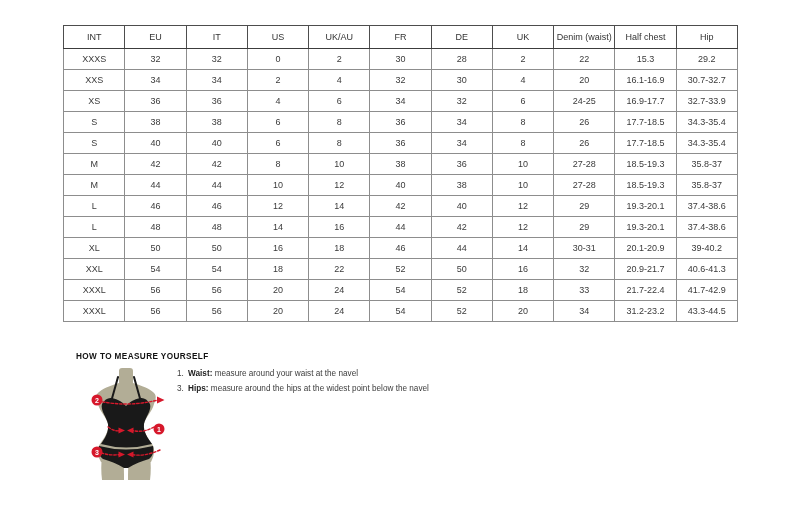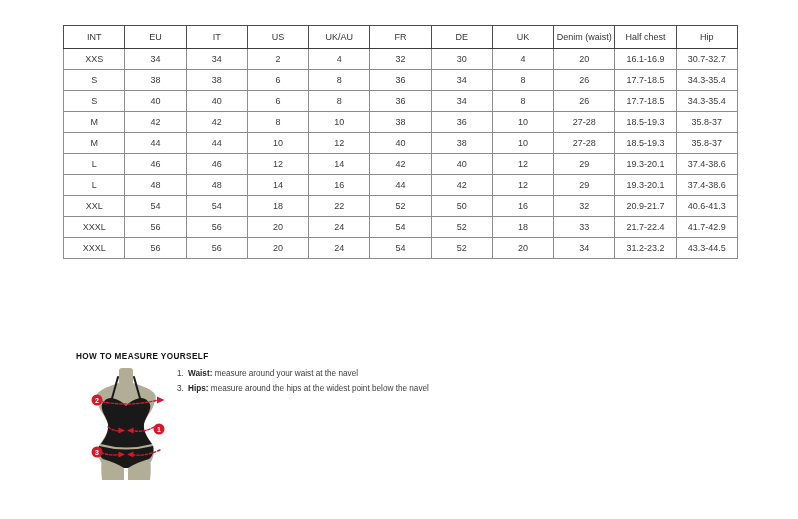--- a/index.html
+++ b/index.html
@@ -62,31 +62,57 @@
           <th>FR</th>
           <th>DE</th>
           <th>UK</th>
           <th>Denim (waist)</th>
           <th>Half chest</th>
           <th>Hip</th>
         </tr>
     </thead>
     <tbody>
         <tr>
+          <td>XXXS</td>
+          <td>32</td>
+          <td>32</td>
+          <td>0</td>
+          <td>2</td>
+          <td>30</td>
+          <td>28</td>
+          <td>2</td>
+          <td>22</td>
+          <td>15.3</td>
+          <td>29.2</td>
+        </tr>
+        <tr>
           <td>XXS</td>
           <td>34</td>
           <td>34</td>
           <td>2</td>
           <td>4</td>
           <td>32</td>
           <td>30</td>
           <td>4</td>
           <td>20</td>
           <td>16.1-16.9</td>
           <td>30.7-32.7</td>
+        </tr>
+        <tr>
+          <td>XS</td>
+          <td>36</td>
+          <td>36</td>
+          <td>4</td>
+          <td>6</td>
+          <td>34</td>
+          <td>32</td>
+          <td>6</td>
+          <td>24-25</td>
+          <td>16.9-17.7</td>
+          <td>32.7-33.9</td>
         </tr>
         <tr>
           <td>S</td>
           <td>38</td>
           <td>38</td>
           <td>6</td>
           <td>8</td>
           <td>36</td>
           <td>34</td>
           <td>8</td>
@@ -151,20 +177,33 @@
           <td>48</td>
           <td>48</td>
           <td>14</td>
           <td>16</td>
           <td>44</td>
           <td>42</td>
           <td>12</td>
           <td>29</td>
           <td>19.3-20.1</td>
           <td>37.4-38.6</td>
+        </tr>
+        <tr>
+          <td>XL</td>
+          <td>50</td>
+          <td>50</td>
+          <td>16</td>
+          <td>18</td>
+          <td>46</td>
+          <td>44</td>
+          <td>14</td>
+          <td>30-31</td>
+          <td>20.1-20.9</td>
+          <td>39-40.2</td>
         </tr>
         <tr>
           <td>XXL</td>
           <td>54</td>
           <td>54</td>
           <td>18</td>
           <td>22</td>
           <td>52</td>
           <td>50</td>
           <td>16</td>

